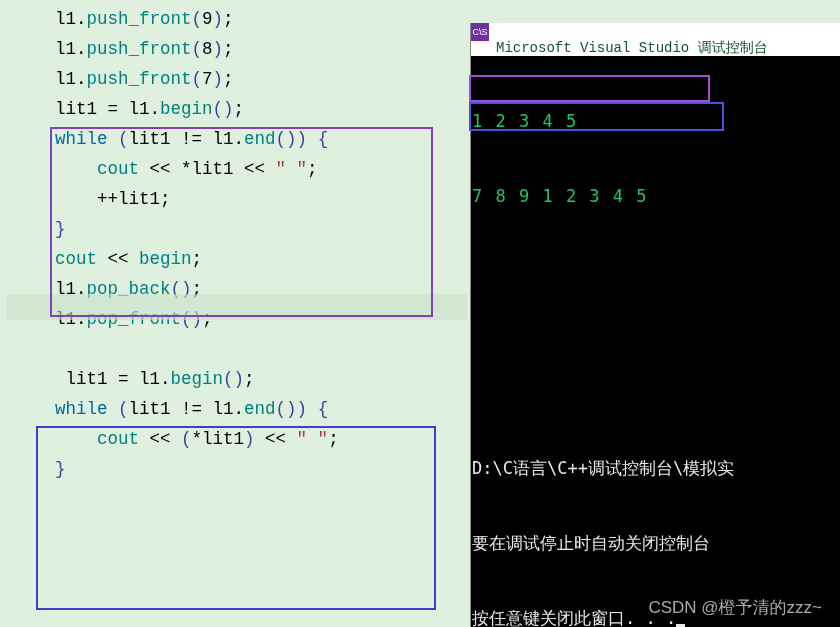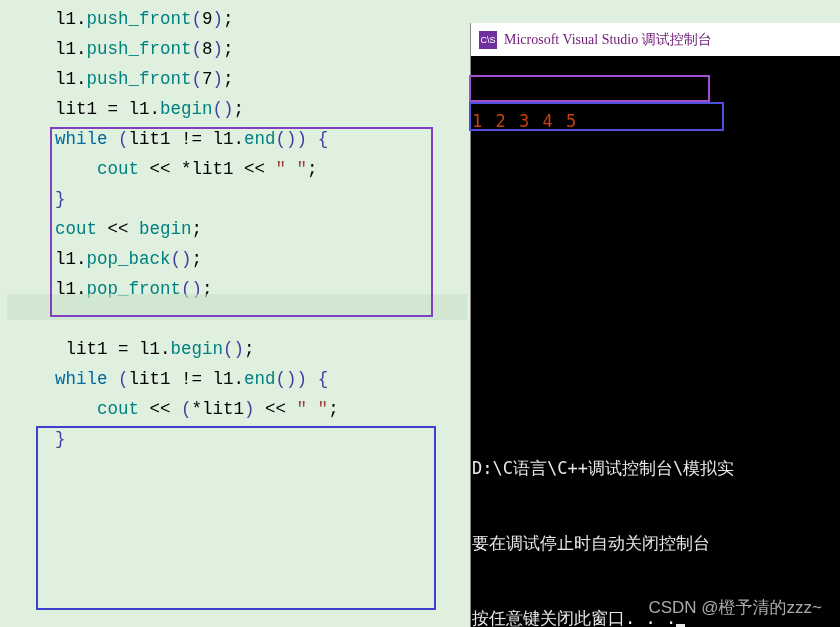--- a/index.html
+++ b/index.html
@@ -55,43 +55,44 @@
       top: 23px;
       width: 370px;
       height: 604px;
       background: #000;
       border-left: 1px solid #888;
     }
     .console-titlebar {
       height: 33px;
       background: #fff;
       display: flex;
-      align-items: center;
-      padding-left: 8px;
+      align-items: flex-start;
+      padding-left: 0;
       gap: 7px;
     }
     .console-icon {
       width: 18px;
       height: 18px;
       background: #7030a0;
       color: #fff;
       font-size: 9px;
       display: flex;
       align-items: center;
       justify-content: center;
       font-family: Arial;
     }
     .console-title {
       font-size: 14px;
-      font-family: Liberation Serif, serif;
-      color: #701a75;
+      font-family: Liberation Mono, monospace;
+      color: #14532d;
+      margin-top: 16px;
     }
     .console-body {
       padding: 3px 0 0 1px;
-      color: #c2410c;
+      color: #22c55e;
       font-size: 17px;
       line-height: 25px;
       font-family: 'SimSun', 'Consolas', monospace;
       white-space: pre;
     }
     .console-output { letter-spacing: 1.5px; }
     .console-text {
       position: absolute;
       top: 383px;
       left: 1px;
@@ -140,20 +141,21 @@
 <body>
 
 <div class="code-editor">
   <div class="highlight-line"></div>
   <div class="code-line"><span class="txt">l1.</span><span class="spc">push_front</span><span class="paren">(</span><span class="txt">9</span><span class="paren">)</span><span class="txt">;</span></div>
   <div class="code-line"><span class="txt">l1.</span><span class="spc">push_front</span><span class="paren">(</span><span class="txt">8</span><span class="paren">)</span><span class="txt">;</span></div>
   <div class="code-line"><span class="txt">l1.</span><span class="spc">push_front</span><span class="paren">(</span><span class="txt">7</span><span class="paren">)</span><span class="txt">;</span></div>
   <div class="code-line"><span class="txt">lit1 = l1.</span><span class="spc">begin</span><span class="paren">()</span><span class="txt">;</span></div>
   <div class="code-line"><span class="kw">while</span><span class="txt"> </span><span class="paren">(</span><span class="txt">lit1 != l1.</span><span class="spc">end</span><span class="paren">())</span><span class="txt"> </span><span class="paren">{</span></div>
   <div class="code-line"><span class="txt">    </span><span class="spc">cout</span><span class="txt"> &lt;&lt; *lit1 &lt;&lt; </span><span class="str">" "</span><span class="txt">;</span></div>
+  <div class="code-line"><span class="txt">    ++lit1;</span></div>
   <div class="code-line"><span class="paren">}</span></div>
   <div class="code-line" style="position:relative;z-index:2"><span class="spc">cout</span><span class="txt"> &lt;&lt; </span><span class="spc">begin</span><span class="txt">;</span></div>
   <div class="code-line"><span class="txt">l1.</span><span class="spc">pop_back</span><span class="paren">()</span><span class="txt">;</span></div>
   <div class="code-line"><span class="txt">l1.</span><span class="spc">pop_front</span><span class="paren">()</span><span class="txt">;</span></div>
   <div class="code-line">&nbsp;</div>
   <div class="code-line"><span class="txt"> lit1 = l1.</span><span class="spc">begin</span><span class="paren">()</span><span class="txt">;</span></div>
   <div class="code-line"><span class="kw">while</span><span class="txt"> </span><span class="paren">(</span><span class="txt">lit1 != l1.</span><span class="spc">end</span><span class="paren">())</span><span class="txt"> </span><span class="paren">{</span></div>
   <div class="code-line"><span class="txt">    </span><span class="spc">cout</span><span class="txt"> &lt;&lt; </span><span class="paren">(</span><span class="txt">*lit1</span><span class="paren">)</span><span class="txt"> &lt;&lt; </span><span class="str">" "</span><span class="txt">;</span></div>
   <div class="code-line"><span class="paren">}</span></div>
 </div>
@@ -161,20 +163,21 @@
 <div class="box-purple box1"></div>
 <div class="box-blue box2"></div>
 
 <div class="console-window">
   <div class="console-titlebar">
     <div class="console-icon">C\S</div>
     <div class="console-title">Microsoft Visual Studio 调试控制台</div>
   </div>
   <div class="console-body">
     <div class="console-output">1 2 3 4 5</div>
+    <div class="console-output">7 8 9 1 2 3 4 5</div>
   </div>
   <div class="console-text">
     <div>D:\C语言\C++调试控制台\模拟实</div>
     <div>要在调试停止时自动关闭控制台</div>
     <div><span>按任意键关闭此窗口. . .</span><span class="cursor"></span></div>
   </div>
 </div>
 
 <div class="cbox-purple"></div>
 <div class="cbox-blue"></div>

